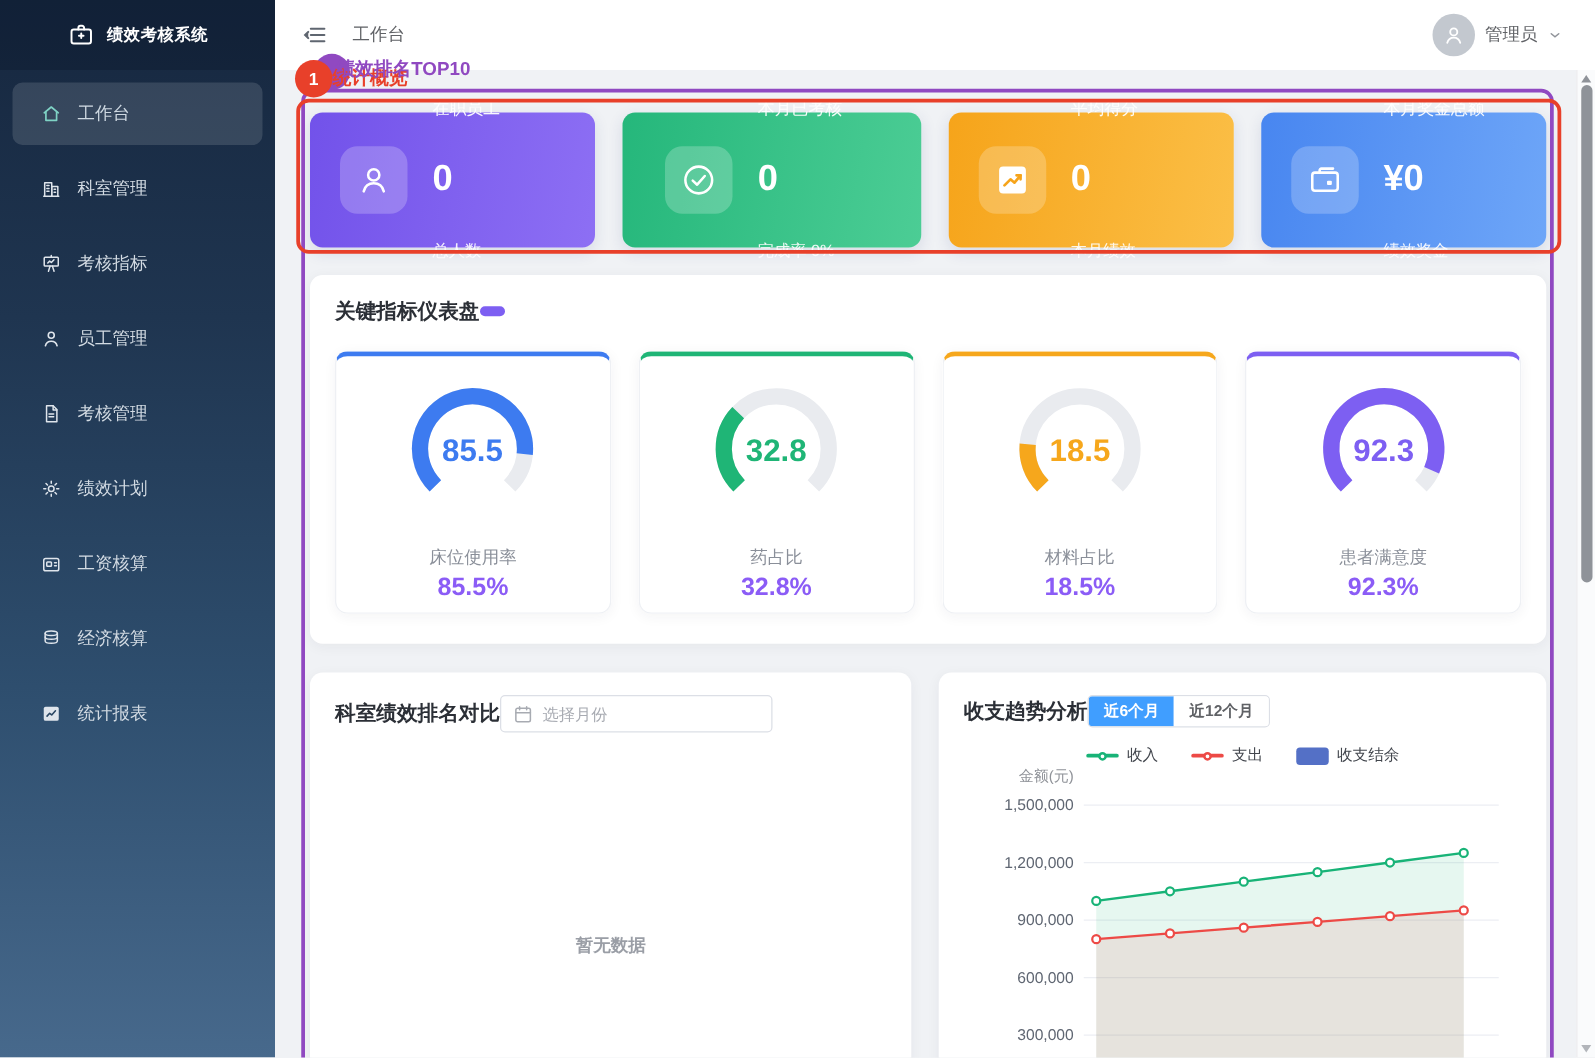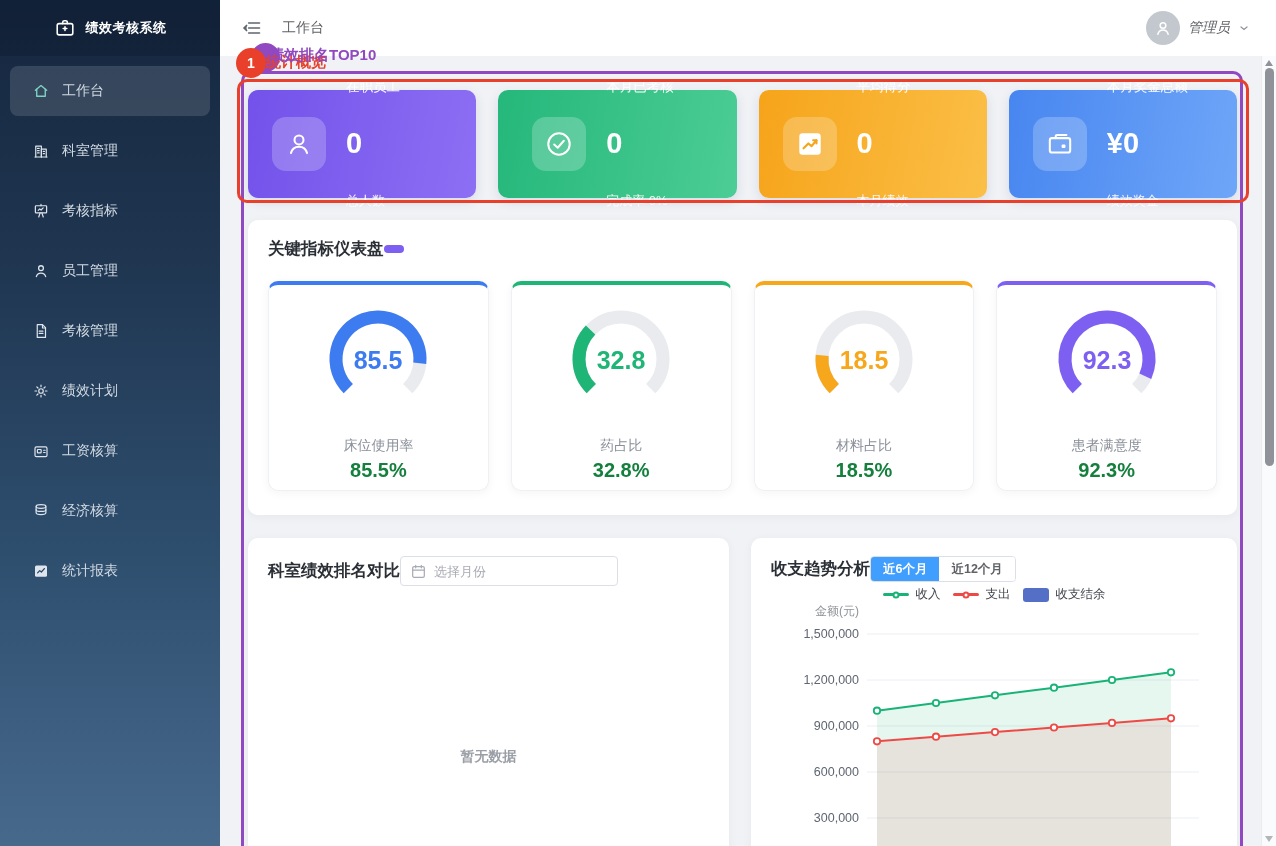--- a/index.html
+++ b/index.html
@@ -30,21 +30,21 @@
   .nav-item.active { background:rgba(255,255,255,.13); }
   .nav-item.active .ic { color:#7fd3c5; }
   .nav-item.active .nav-label { color:#cfd9e2; }
   
   .topbar {
     position:absolute; left:220px; right:0; top:0; height:56px; background:#fff; z-index:5;
     display:flex; align-items:center;
   }
   .fold-btn { margin-left:22px; width:20px; height:20px; color:#5f6670; cursor:pointer; }
   .crumb { margin-left:20px; font-size:14px; color:#606266; }
-  .user-box { position:absolute; right:26px; top:0; height:56px; display:flex; align-items:center; gap:8px; cursor:pointer;font-style:italic; }
+  .user-box { position:absolute; right:26px; top:0; height:56px; display:flex; align-items:center; gap:8px; cursor:pointer; }
   .avatar { width:34px; height:34px; border-radius:50%; background:#c3c8cf; display:flex; align-items:center; justify-content:center; }
   .user-name { font-size:14px; color:#606266; }
   
   .page { position:absolute; left:220px; right:0; top:56px; bottom:0; background:#f0f2f5; }
   .content { width:989px; margin-left:28px; padding-top:34px; }
   
   .stats-row { display:flex; gap:22px; margin-bottom:22px; }
   .stat-card {
     flex:1; height:108px; border-radius:10px; color:#fff;
     display:flex; align-items:center; padding:0 14px;
@@ -62,39 +62,39 @@
   .panel-head { display:flex; align-items:center; justify-content:flex-start; }
   .panel-title { font-size:16.5px; font-weight:bold; color:#2b2f36; }
   .accent-pill { width:20px; height:8px; border-radius:4px; background:#7d5ff2; margin-right:6px; }
   .gauge-grid { display:grid; grid-template-columns:repeat(4,1fr); gap:22px; margin-top:21px; }
   .gauge-card {
     height:210px; border:1px solid #eef0f4; border-top:4px solid #ccc; border-radius:10px;
     box-shadow:0 2px 10px rgba(31,45,61,.05);
     display:flex; flex-direction:column; align-items:center; padding-top:14px;
   }
   .gauge-label { margin-top:34px; font-size:14px; color:#8a8f99; }
-  .gauge-pct { margin-top:4px; font-size:20px; font-weight:bold; color:#15803d; }
+  .gauge-pct { margin-top:4px; font-size:20px; font-weight:bold; color:#8b5cf6; }
   
   .bottom-row { display:flex; gap:22px; }
   .half-card { height:400px; padding:18px 20px; position:relative; }
   .rank-card { width:481px; }
   .trend-card { width:486px; }
   .date-input {
     width:218px; height:30px; border:1px solid #dcdfe6; border-radius:4px; background:#fff;
     display:flex; align-items:center; padding:0 10px; gap:8px;
   }
   .date-input input { border:none; outline:none; flex:1; font-size:13px; color:#606266; background:transparent;
     font-family:inherit; }
   .date-input input::placeholder { color:#a8abb2; }
   .empty-text { position:absolute; left:0; right:0; top:210px; text-align:center;
     font-size:14px; font-weight:bold; color:#9a9ea6; }
   .toggle-group { display:inline-flex; border:1px solid #dcdfe6; border-radius:4px; overflow:hidden; height:26px; }
   .toggle-btn { padding:0 12px; font-size:12.5px; display:flex; align-items:center; background:#fff; color:#606266; cursor:pointer; border:none; font-family:inherit;font-weight:bold; }
   .toggle-btn.active { background:#409eff; color:#fff; }
-  .legend-row { display:flex; justify-content:center; align-items:center; gap:12px; margin-top:4px; }
+  .legend-row { display:flex; justify-content:center; align-items:center; gap:26px; margin-top:14px; }
   .legend-item { display:flex; align-items:center; gap:7px; font-size:12.5px; color:#42464d; }
   .lg-line { position:relative; width:26px; height:3px; border-radius:2px; }
   .lg-line i { position:absolute; left:50%; top:50%; width:7px; height:7px; border-radius:50%;
     background:#fff; border:2px solid currentColor; transform:translate(-50%,-50%); display:block; }
   .lg-bar { width:26px; height:14px; border-radius:3px; }
   
   .scrollbar { position:absolute; right:0; top:56px; bottom:0; width:15px; background:#fafbfc; border-left:1px solid #ececee; z-index:40; }
   .sb-up { position:absolute; top:4px; left:3px; width:0; height:0; border-left:4.5px solid transparent; border-right:4.5px solid transparent; border-bottom:6px solid #8f9399; }
   .sb-down { position:absolute; bottom:4px; left:3px; width:0; height:0; border-left:4.5px solid transparent; border-right:4.5px solid transparent; border-top:6px solid #b2b5ba; }
   .sb-thumb { position:absolute; top:12px; left:2.5px; width:9px; height:398px; border-radius:5px; background:#8f9399; }

